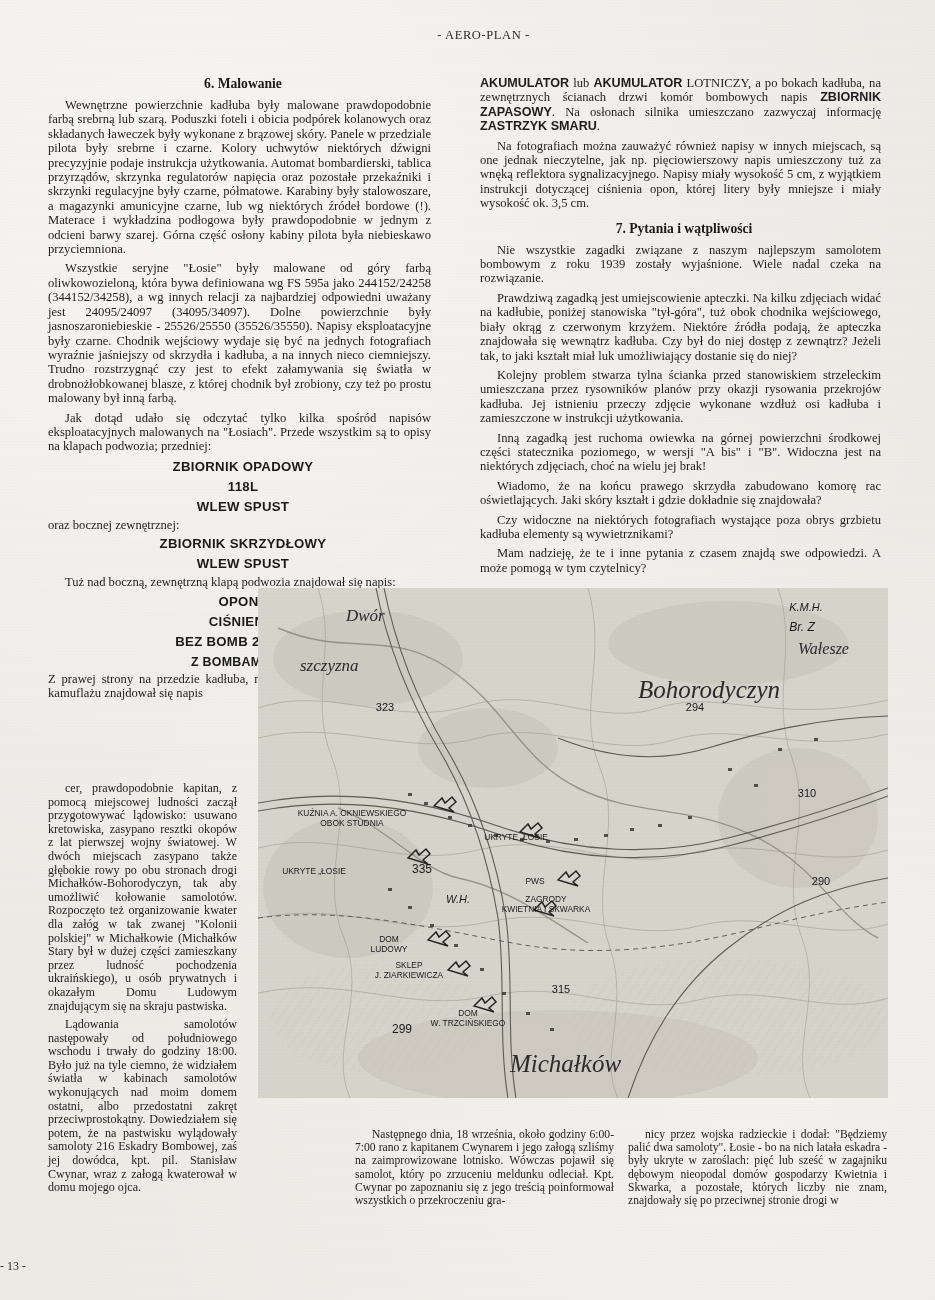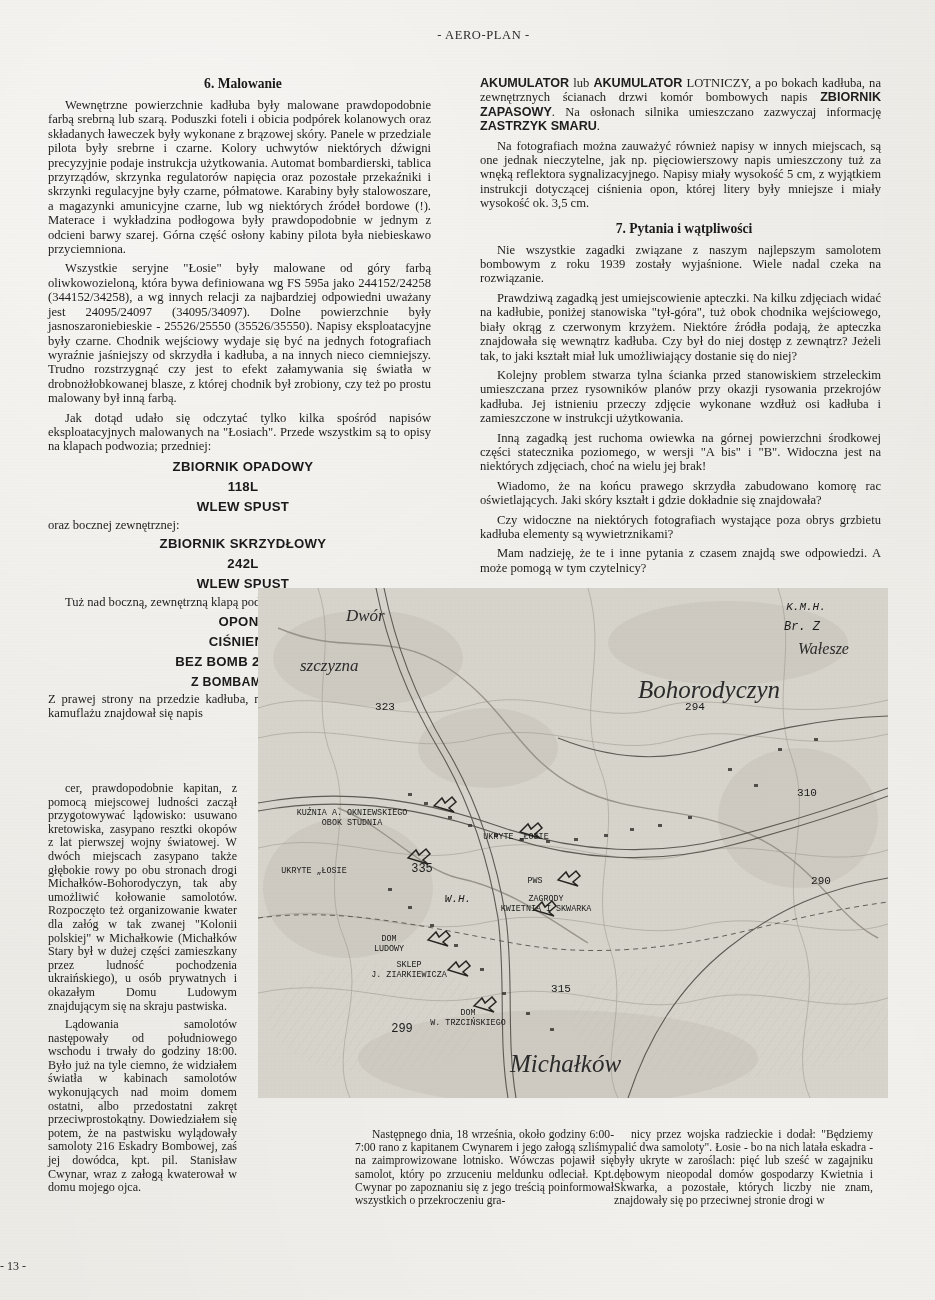--- a/index.html
+++ b/index.html
@@ -81,21 +81,21 @@
   .map{
     position:absolute;
     left:258px;top:588px;width:630px;height:510px;
     background:#d9d6cf;
     overflow:hidden;
     border:0;
   }
   .map svg{display:block;}
   .maplabel{
     position:absolute;
-    font-family:Liberation Mono, monospace;
+    font-family:Liberation Sans, sans-serif;
     font-size:8.4px;
     color:#1a1a1a;
     line-height:10px;
     text-align:center;
     white-space:pre;
   }
   .bigplace{
     position:absolute;
     font-family:"Liberation Serif", serif;
     font-style:italic;
@@ -104,21 +104,21 @@
 
   
   .col-ll{
     position:absolute;left:48px;top:782px;width:196px;
   }
   .col-ll p{font-size:12.1px;line-height:13.6px;}
 
   
   .band{
     position:absolute;left:355px;top:1128px;width:534px;
-    display:flex;align-items:center;
+    display:flex;gap:14px;align-items:center;
   }
   .band .bc{width:259px;}
   .band p{font-size:11.6px;line-height:13.2px;margin:0;}
   .noise{
     position:absolute;inset:0;pointer-events:none;
     background-image:
       repeating-linear-gradient(0deg, rgba(0,0,0,0.012) 0px, rgba(0,0,0,0.012) 1px, rgba(255,255,255,0) 1px, rgba(255,255,255,0) 3px);
     opacity:.6;
   }
 </style>
@@ -135,21 +135,20 @@
     <p>Wszystkie seryjne "Łosie" były malowane od góry farbą oliwkowozieloną, która bywa definiowana wg FS 595a jako 244152/24258 (344152/34258), a wg innych relacji za najbardziej odpowiedni uważany jest 24095/24097 (34095/34097). Dolne powierzchnie były jasnoszaroniebieskie - 25526/25550 (35526/35550). Napisy eksploatacyjne były czarne. Chodnik wejściowy wydaje się być na jednych fotografiach wyraźnie jaśniejszy od skrzydła i kadłuba, a na innych nieco ciemniejszy. Trudno rozstrzygnąć czy jest to efekt załamywania się światła w drobnożłobkowanej blasze, z której chodnik był zrobiony, czy też po prostu malowany był inną farbą.</p>
     <p>Jak dotąd udało się odczytać tylko kilka spośród napisów eksploatacyjnych malowanych na "Łosiach". Przede wszystkim są to opisy na klapach podwozia; przedniej:</p>
 
     <div class="inscr">ZBIORNIK OPADOWY</div>
     <div class="inscr">118L</div>
     <div class="inscr">WLEW SPUST</div>
 
     <p class="lead noind">oraz bocznej zewnętrznej:</p>
 
     <div class="inscr">ZBIORNIK SKRZYDŁOWY</div>
-    <div class="inscr">242L</div>
     <div class="inscr">WLEW SPUST</div>
 
     <p class="lead ind">Tuż nad boczną, zewnętrzną klapą podwozia znajdował się napis:</p>
 
     <div class="inscr">OPONY</div>
     <div class="inscr">CIŚNIENIE</div>
     <div class="inscr">BEZ BOMB 2,05 ATM</div>
     <div class="inscr small">Z BOMBAMI +5%</div>
 
     <p class="noind">Z prawej strony na przedzie kadłuba, nieco poniżej linii podziału barw kamuflażu znajdował się napis</p>

